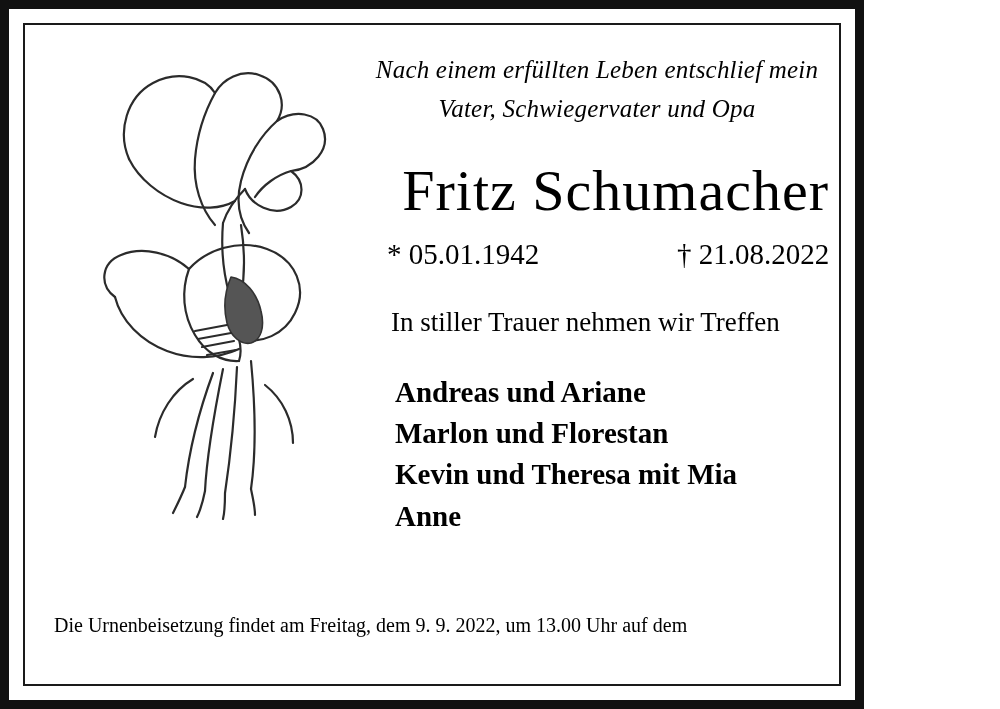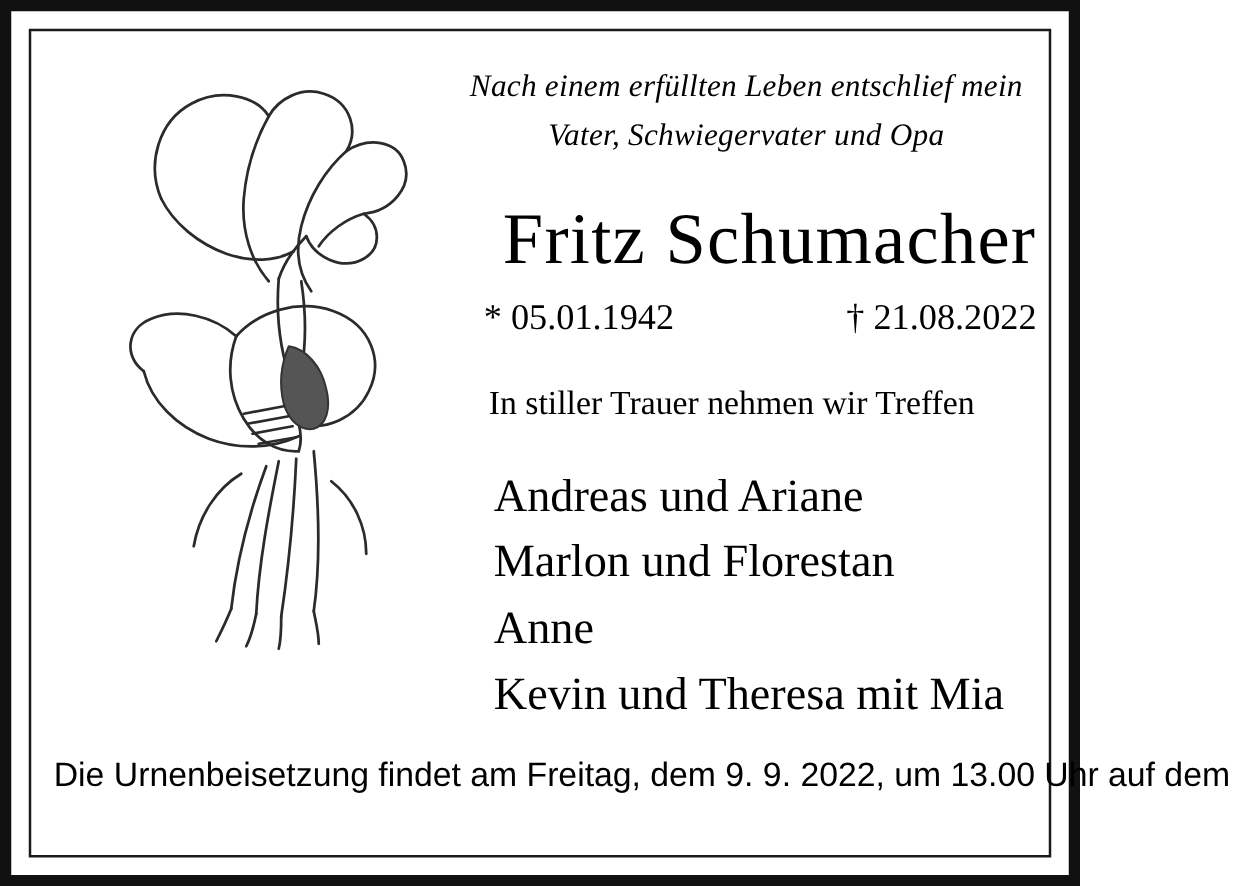--- a/index.html
+++ b/index.html
@@ -103,35 +103,35 @@
 
   .mourning {
     margin-top: 36px;
     font-size: 27px;
     padding-left: 26px;
   }
 
   .family {
     margin-top: 34px;
     padding-left: 30px;
-    font-weight: normal;
-    font-size: 37px;
+    font-weight: bold;
+    font-size: 29px;
     line-height: 1.43;
   }
   .family div {
     white-space: nowrap;
   }
 
   .footer {
     position: absolute;
-    left: 18px;
+    left: 29px;
     right: 10px;
     bottom: 44px;
-    font-family: Liberation Sans, sans-serif;
-    font-size: 27px;
+    font-family: Liberation Serif, serif;
+    font-size: 20px;
     line-height: 1.45;
     text-align: left;
   }
   .footer .fline {
     display: block;
     white-space: nowrap;
   }
 </style>
 </head>
 <body>
@@ -194,22 +194,22 @@
       <div class="dates">
         <span class="birth">* 05.01.1942</span>
         <span class="death">† 21.08.2022</span>
       </div>
 
       <div class="mourning">In stiller Trauer nehmen wir Treffen</div>
 
       <div class="family">
         <div>Andreas und Ariane</div>
         <div>Marlon und Florestan</div>
+        <div>Kevin und Theresa mit Mia</div>
         <div>Anne</div>
-        <div>Kevin und Theresa mit Mia</div>
       </div>
     </div>
 
     <div class="footer">
       <span class="fline">Die Urnenbeisetzung findet am Freitag, dem 9. 9. 2022, um 13.00 Uhr auf dem</span>
     </div>
 
   </div>
 </div>
 

